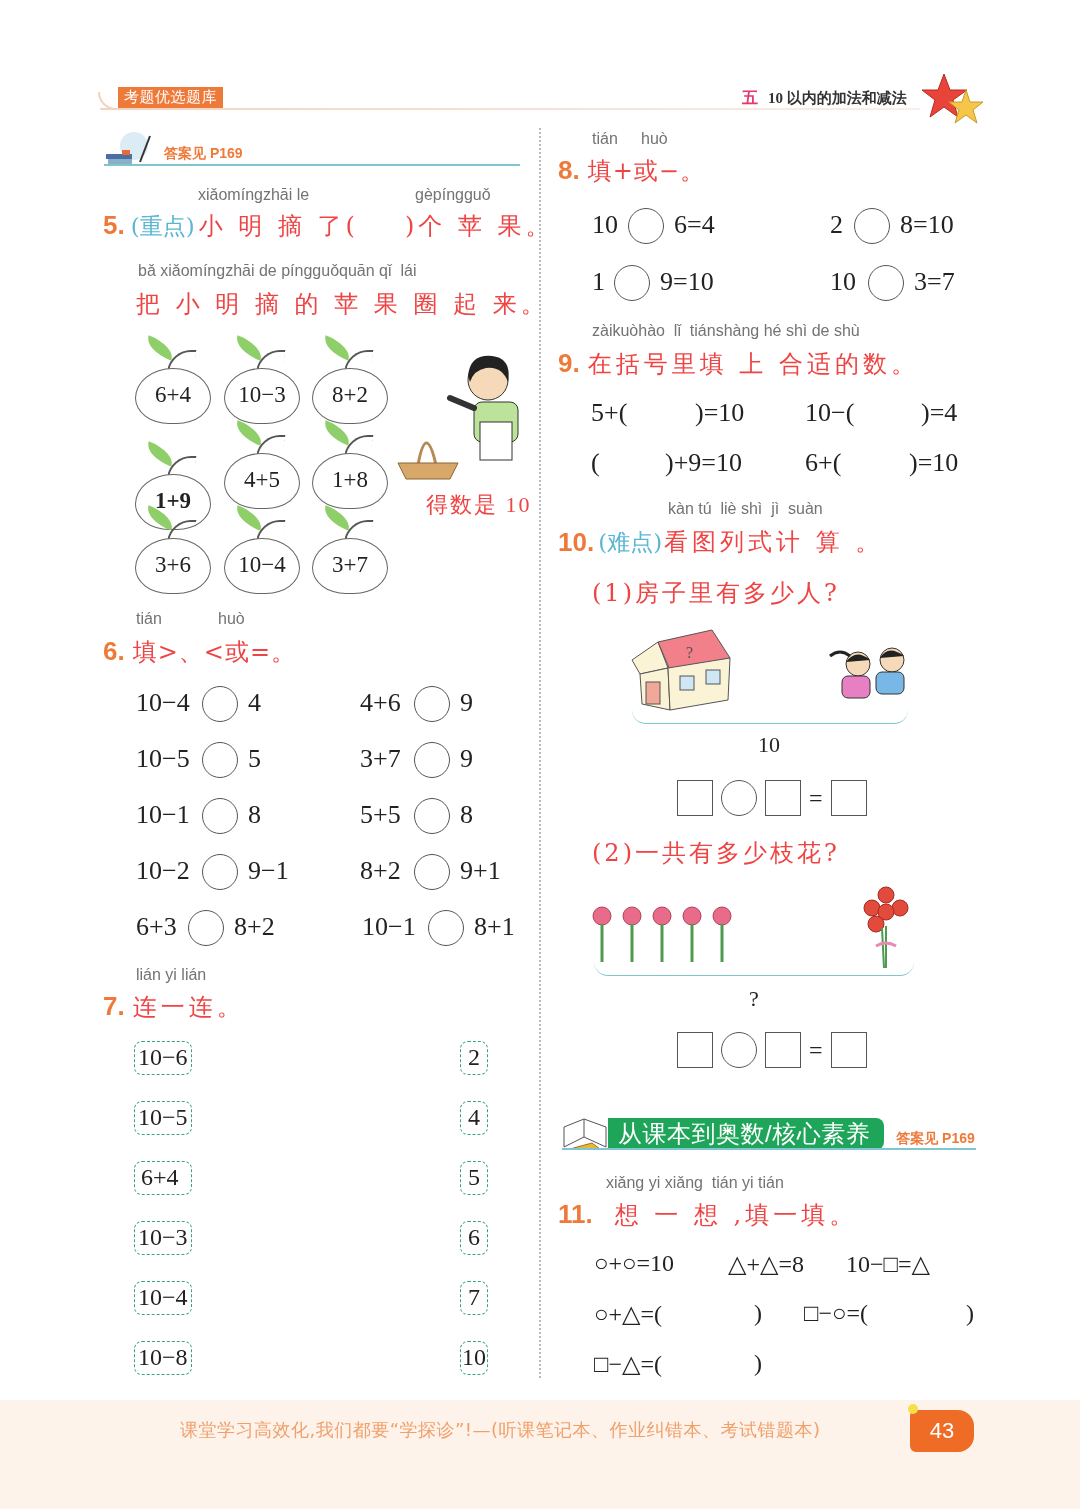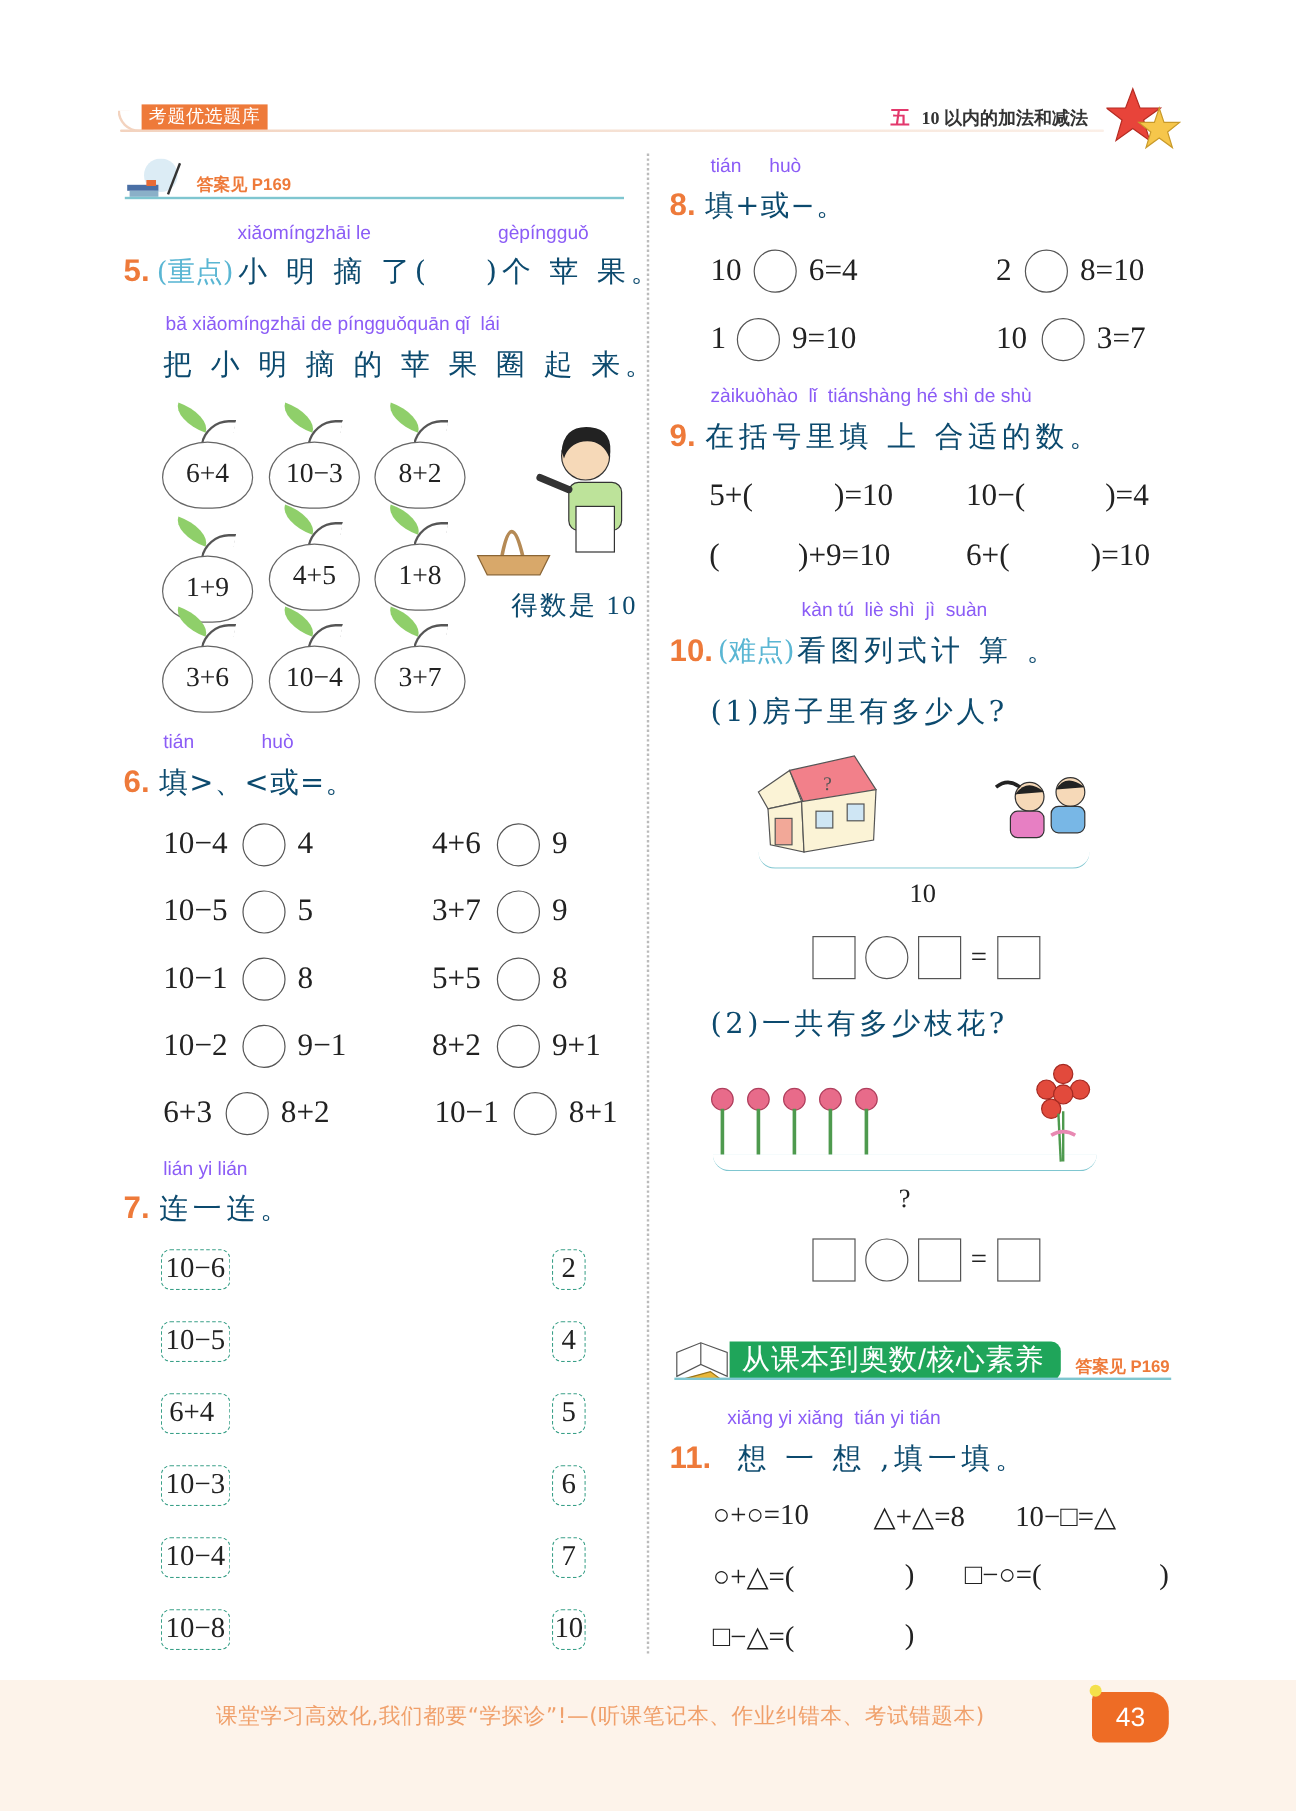--- a/index.html
+++ b/index.html
@@ -18,22 +18,22 @@
   .stars { left: 922px; top: 72px; width: 66px; height: 56px; }
 
   
   .banner { display: flex; align-items: center; }
   .banner .pill { background: #1fa55a; color: #fff; font-size: 25px; height: 34px; line-height: 34px; padding: 0 14px 0 10px; border-radius: 0 8px 8px 0; letter-spacing: 0.5px; }
   .banner .ans { color: #ee7a3a; font-size: 14px; font-weight: bold; margin-left: 12px; margin-top: 10px; }
   .banner-underline { height: 2px; background: #7fc6d0; }
 
   .qnum { color: #ee7a3a; font-family: "Liberation Sans", sans-serif; font-weight: bold; font-size: 26px; }
   .tag-blue { color: #5ab6d3; font-size: 23px; }
-  .pinyin { font-family: "Liberation Sans", "DejaVu Sans", sans-serif; font-size: 16px; color: #8b5cf6; white-space: pre; }
-  .cn { font-size: 24px; letter-spacing: 4px; color: #0c4a6e; white-space: pre; }
+  .pinyin { font-family: "Liberation Sans", "DejaVu Sans", sans-serif; font-size: 16px; color: #737373; white-space: pre; }
+  .cn { font-size: 24px; letter-spacing: 4px; color: #ef4444; white-space: pre; }
   .math { font-family: "Liberation Serif", serif; font-size: 26px; color: #222; white-space: pre; }
   .circ { display: inline-block; width: 36px; height: 36px; border: 1.5px solid #555; border-radius: 50%; vertical-align: middle; }
   .sq { display: inline-block; width: 36px; height: 36px; border: 1.5px solid #555; vertical-align: middle; }
 
   
   .apple { width: 76px; height: 84px; }
   .apple .body { position: absolute; left: 0; top: 28px; width: 76px; height: 56px; border: 1.5px solid #666; border-radius: 38px 38px 34px 34px / 30px 30px 26px 26px; background: #fff; }
   .apple .leaf { position: absolute; left: 10px; top: 0; width: 30px; height: 16px; background: #8fcf6a; border-radius: 0 100% 0 100%; transform: rotate(20deg); }
   .apple .stem { position: absolute; left: 34px; top: 10px; width: 26px; height: 20px; border-left: 2px solid #555; border-top: 2px solid #555; border-top-left-radius: 20px; transform: skewX(-10deg); }
   .apple .lbl { position: absolute; left: 0; top: 42px; width: 76px; text-align: center; font-family: "Liberation Serif", serif; font-size: 23px; color: #222; }
@@ -99,21 +99,21 @@
     <div class="stem"></div>
     <div class="body"></div>
     <div class="lbl">10−3</div>
   </div>
 <div class="abs apple" style="left:312px; top:340px;">
     <div class="leaf"></div>
     <div class="stem"></div>
     <div class="body"></div>
     <div class="lbl">8+2</div>
   </div>
-<div class="abs apple" style="left:135px; top:435px;">
+<div class="abs apple" style="left:135px; top:446px;font-weight:bold;">
     <div class="leaf"></div>
     <div class="stem"></div>
     <div class="body"></div>
     <div class="lbl">1+9</div>
   </div>
 <div class="abs apple" style="left:224px; top:425px;">
     <div class="leaf"></div>
     <div class="stem"></div>
     <div class="body"></div>
     <div class="lbl">4+5</div>

